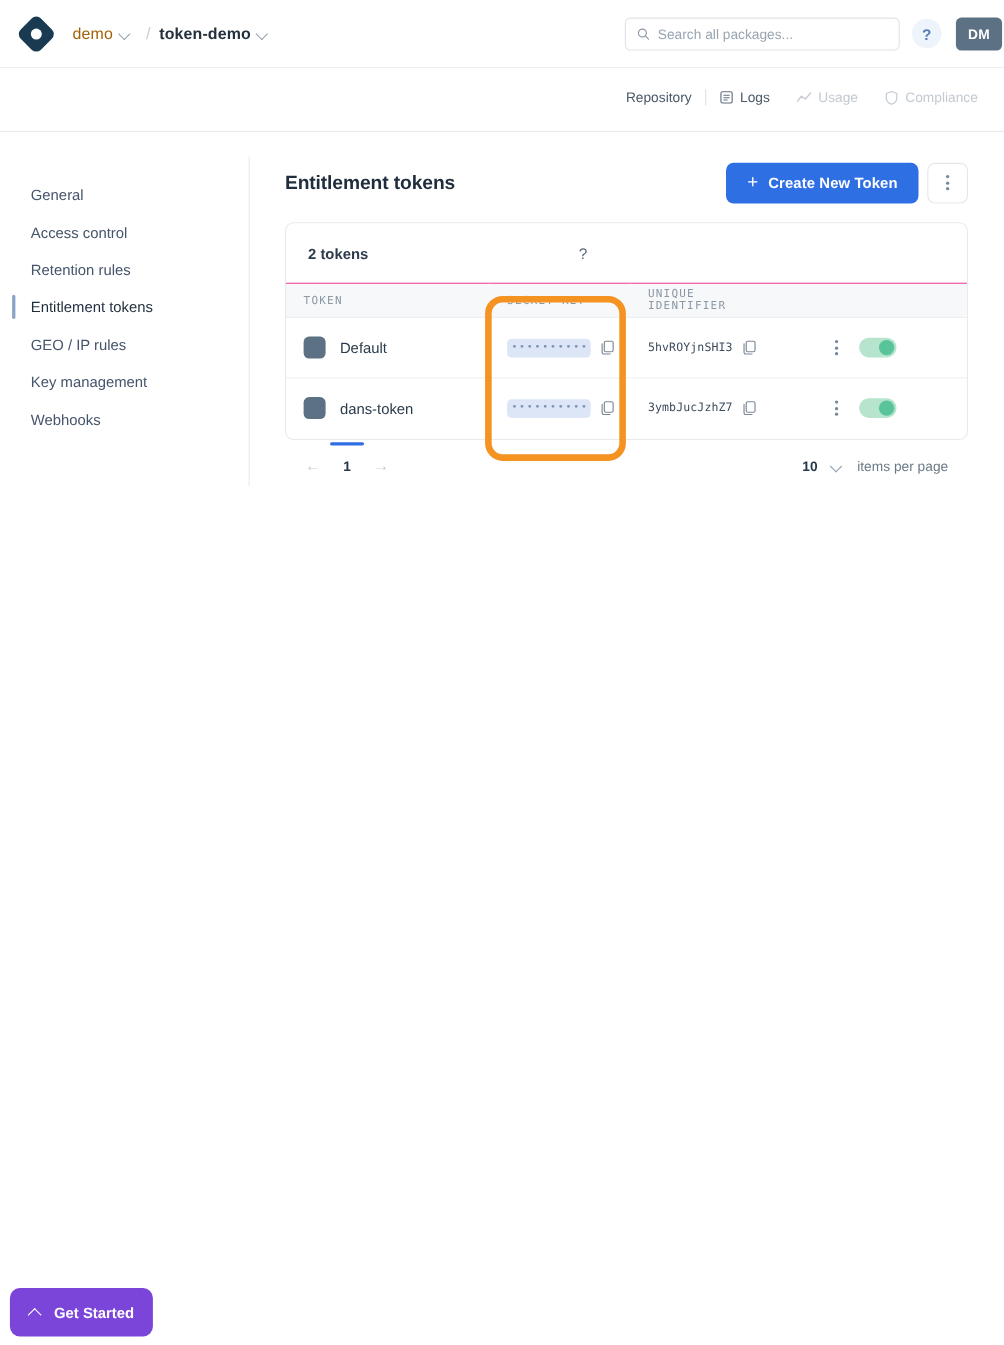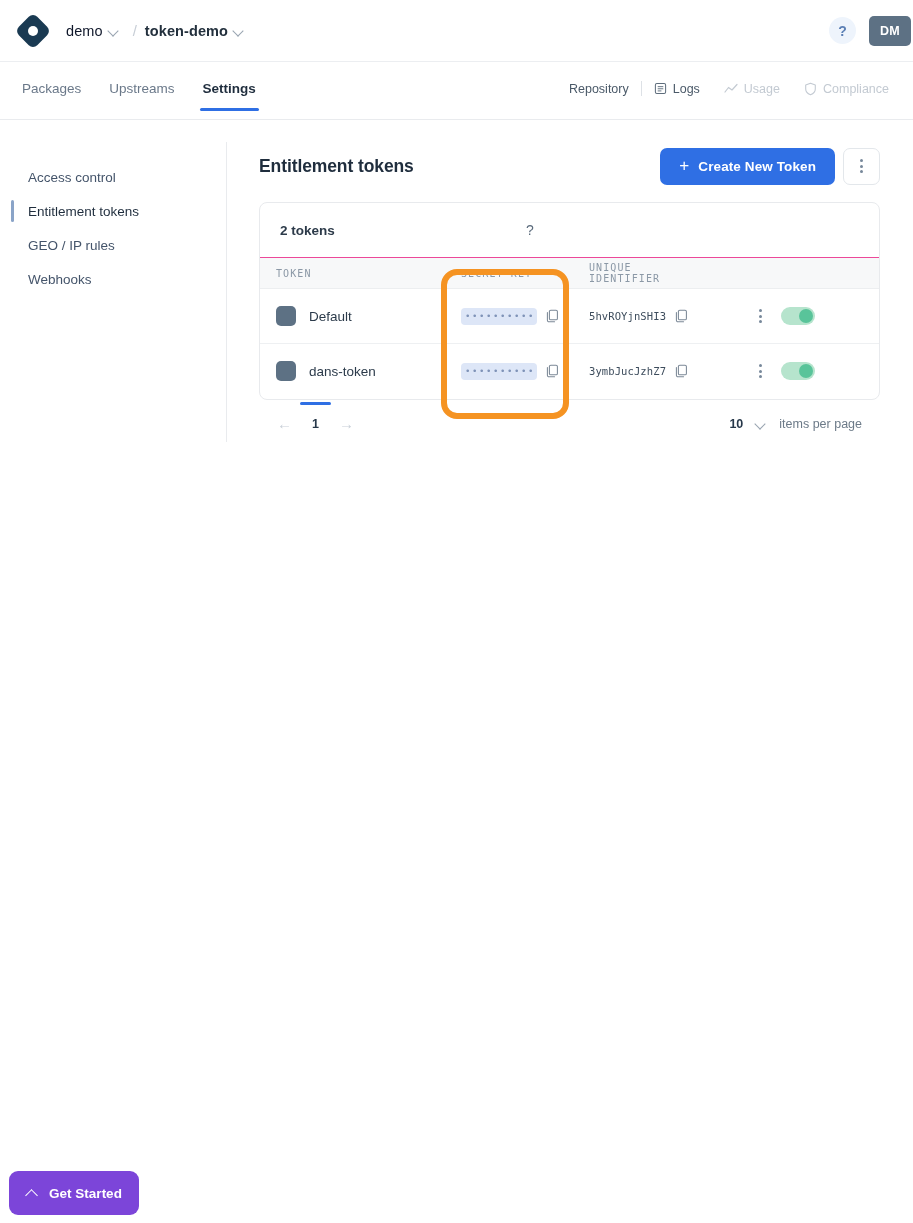--- a/index.html
+++ b/index.html
@@ -22,21 +22,21 @@
   .logo-wrap { width: 66px; display: flex; justify-content: center; align-items: center; }
   .logo {
     width: 26px; height: 26px; background: #1a3a52; border-radius: 6px;
     transform: rotate(45deg);
     display: flex; align-items: center; justify-content: center;
   }
   .logo::after {
     content: ""; width: 10px; height: 10px; background: #fff; border-radius: 50%;
   }
   .crumb {
-    font-size: 14.5px; color: #0f172a; letter-spacing: .1px;
+    font-size: 14.5px; color: #a16207; letter-spacing: .1px;
   }
   .crumb.active { color: #23303d; font-weight: 600; }
   .chev {
     display: inline-block; width: 14px; height: 14px; position: relative;
     margin: 0 4px;
   }
   .chev::after {
     content: ""; position: absolute; left: 2px; top: 3px;
     width: 7px; height: 7px;
     border-right: 1.4px solid #98a4b0; border-bottom: 1.4px solid #98a4b0;
@@ -236,31 +236,33 @@
   </div>
 
   <div class="crumb-group">
     <span class="crumb">demo</span>
     <span class="chev"></span>
     <span class="crumb-sep">/</span>
     <span class="crumb active">token-demo</span>
     <span class="chev"></span>
   </div>
 
+  <div class="search-box">
+    <svg width="12" height="12" viewBox="0 0 12 12">
+      <circle cx="5" cy="5" r="3.6" fill="none" stroke="#8d99a6" stroke-width="1.1"></circle>
+      <line x1="7.6" y1="7.6" x2="10.6" y2="10.6" stroke="#8d99a6" stroke-width="1.1" stroke-linecap="round"></line>
+    </svg>
+    <span class="search-ph">Search all packages...</span>
+  </div>
 
   <div class="help-circle">?</div>
   <div class="avatar-dm">DM</div>
 </div>
 
 <div class="navbar">
-  <div class="nav-left">
-    <div class="nav-tab">Packages</div>
-    <div class="nav-tab">Upstreams</div>
-    <div class="nav-tab active">Settings</div>
-  </div>
 
   <div class="nav-right">
     <div class="nav-r-item strong">
       <span>Repository</span>
     </div>
     <div class="nav-divider"></div>
     <div class="nav-r-item strong">
       <svg width="13" height="13" viewBox="0 0 14 14">
         <rect x="1.5" y="1.5" width="11" height="11" rx="1.6" fill="none" stroke="#5e6d7c" stroke-width="1.1"></rect>
         <line x1="4" y1="5" x2="10" y2="5" stroke="#5e6d7c" stroke-width="1"></line>
@@ -280,23 +282,26 @@
         <path d="M6.5 1.2 L11.3 3 V7 C11.3 9.8 9 11.8 6.5 12.8 C4 11.8 1.7 9.8 1.7 7 V3 Z" fill="none" stroke="#c3cad2" stroke-width="1.1" stroke-linejoin="round"></path>
       </svg>
       <span>Compliance</span>
     </div>
   </div>
 </div>
 
 <div class="body-wrap">
 
   <div class="sidebar">
+    <div class="side-item">General</div>
     <div class="side-item">Access control</div>
+    <div class="side-item">Retention rules</div>
     <div class="side-item active">Entitlement tokens</div>
     <div class="side-item">GEO / IP rules</div>
+    <div class="side-item">Key management</div>
     <div class="side-item">Webhooks</div>
   </div>
 
   <div class="content">
 
     <div class="title-row">
       <div class="page-title">Entitlement tokens</div>
       <div class="title-actions">
         <button class="btn-primary">
           <span class="plus">+</span>

